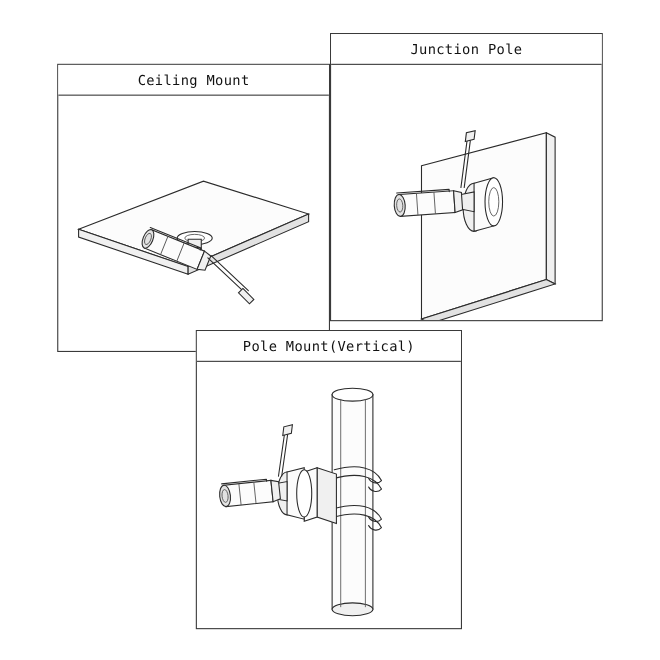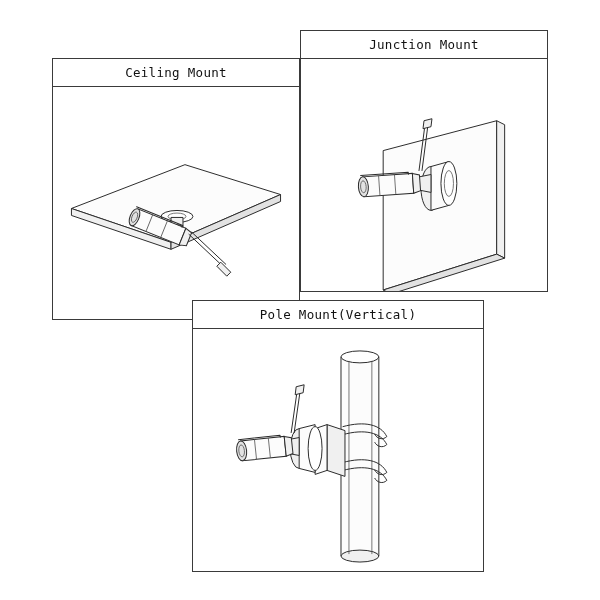--- a/index.html
+++ b/index.html
@@ -64,23 +64,23 @@
     height: 262px;
     margin-top: 28px;
   }
   #panel-junction {
     left: 300px;
     top: 30px;
     width: 248px;
     height: 262px;
   }
   #panel-pole {
-    left: 192px;
+    left: 178px;
     top: 300px;
-    width: 292px;
+    width: 242px;
     height: 272px;
   }
   .ln { fill: none; stroke: #2b2b2b; stroke-width: 1; stroke-linejoin: round; stroke-linecap: round; }
   .ln-thin { fill: none; stroke: #555555; stroke-width: 0.8; }
   .fill-light { fill: #fcfcfc; stroke: #2b2b2b; stroke-width: 1; }
   .fill-mid { fill: #f0f0f0; stroke: #2b2b2b; stroke-width: 1; }
   .fill-dark { fill: #e2e2e2; stroke: #2b2b2b; stroke-width: 1; }
   .fill-white { fill: #ffffff; stroke: #2b2b2b; stroke-width: 1; }
 </style>
 </head>
@@ -118,21 +118,21 @@
         </g>
 
         <path class="ln" d="M136,148 L170,180"></path>
         <path class="ln" d="M139,146 L173,178"></path>
         <path class="fill-mid" d="M168,176 L178,186 L174,190 L164,180 Z"></path>
       </svg>
     </div>
   </div>
 
   <div class="panel" id="panel-junction">
-    <div class="panel-title">Junction Mount</div>
+    <div class="panel-title">Junction Pole</div>
     <div class="panel-body">
       <svg viewBox="0 0 246 233" preserveAspectRatio="xMidYMid meet">
 
         <polygon class="fill-light" points="82,92 196,62 196,196 82,232"></polygon>
         <polygon class="fill-mid" points="196,62 204,66 204,200 196,196"></polygon>
         <polygon class="fill-dark" points="82,232 196,196 204,200 90,236"></polygon>
 
         <g>
           <ellipse class="fill-mid" cx="130" cy="130" rx="10" ry="22"></ellipse>
           <path class="fill-light" d="M130,108 L148,103 L148,147 L130,152 Z"></path>

